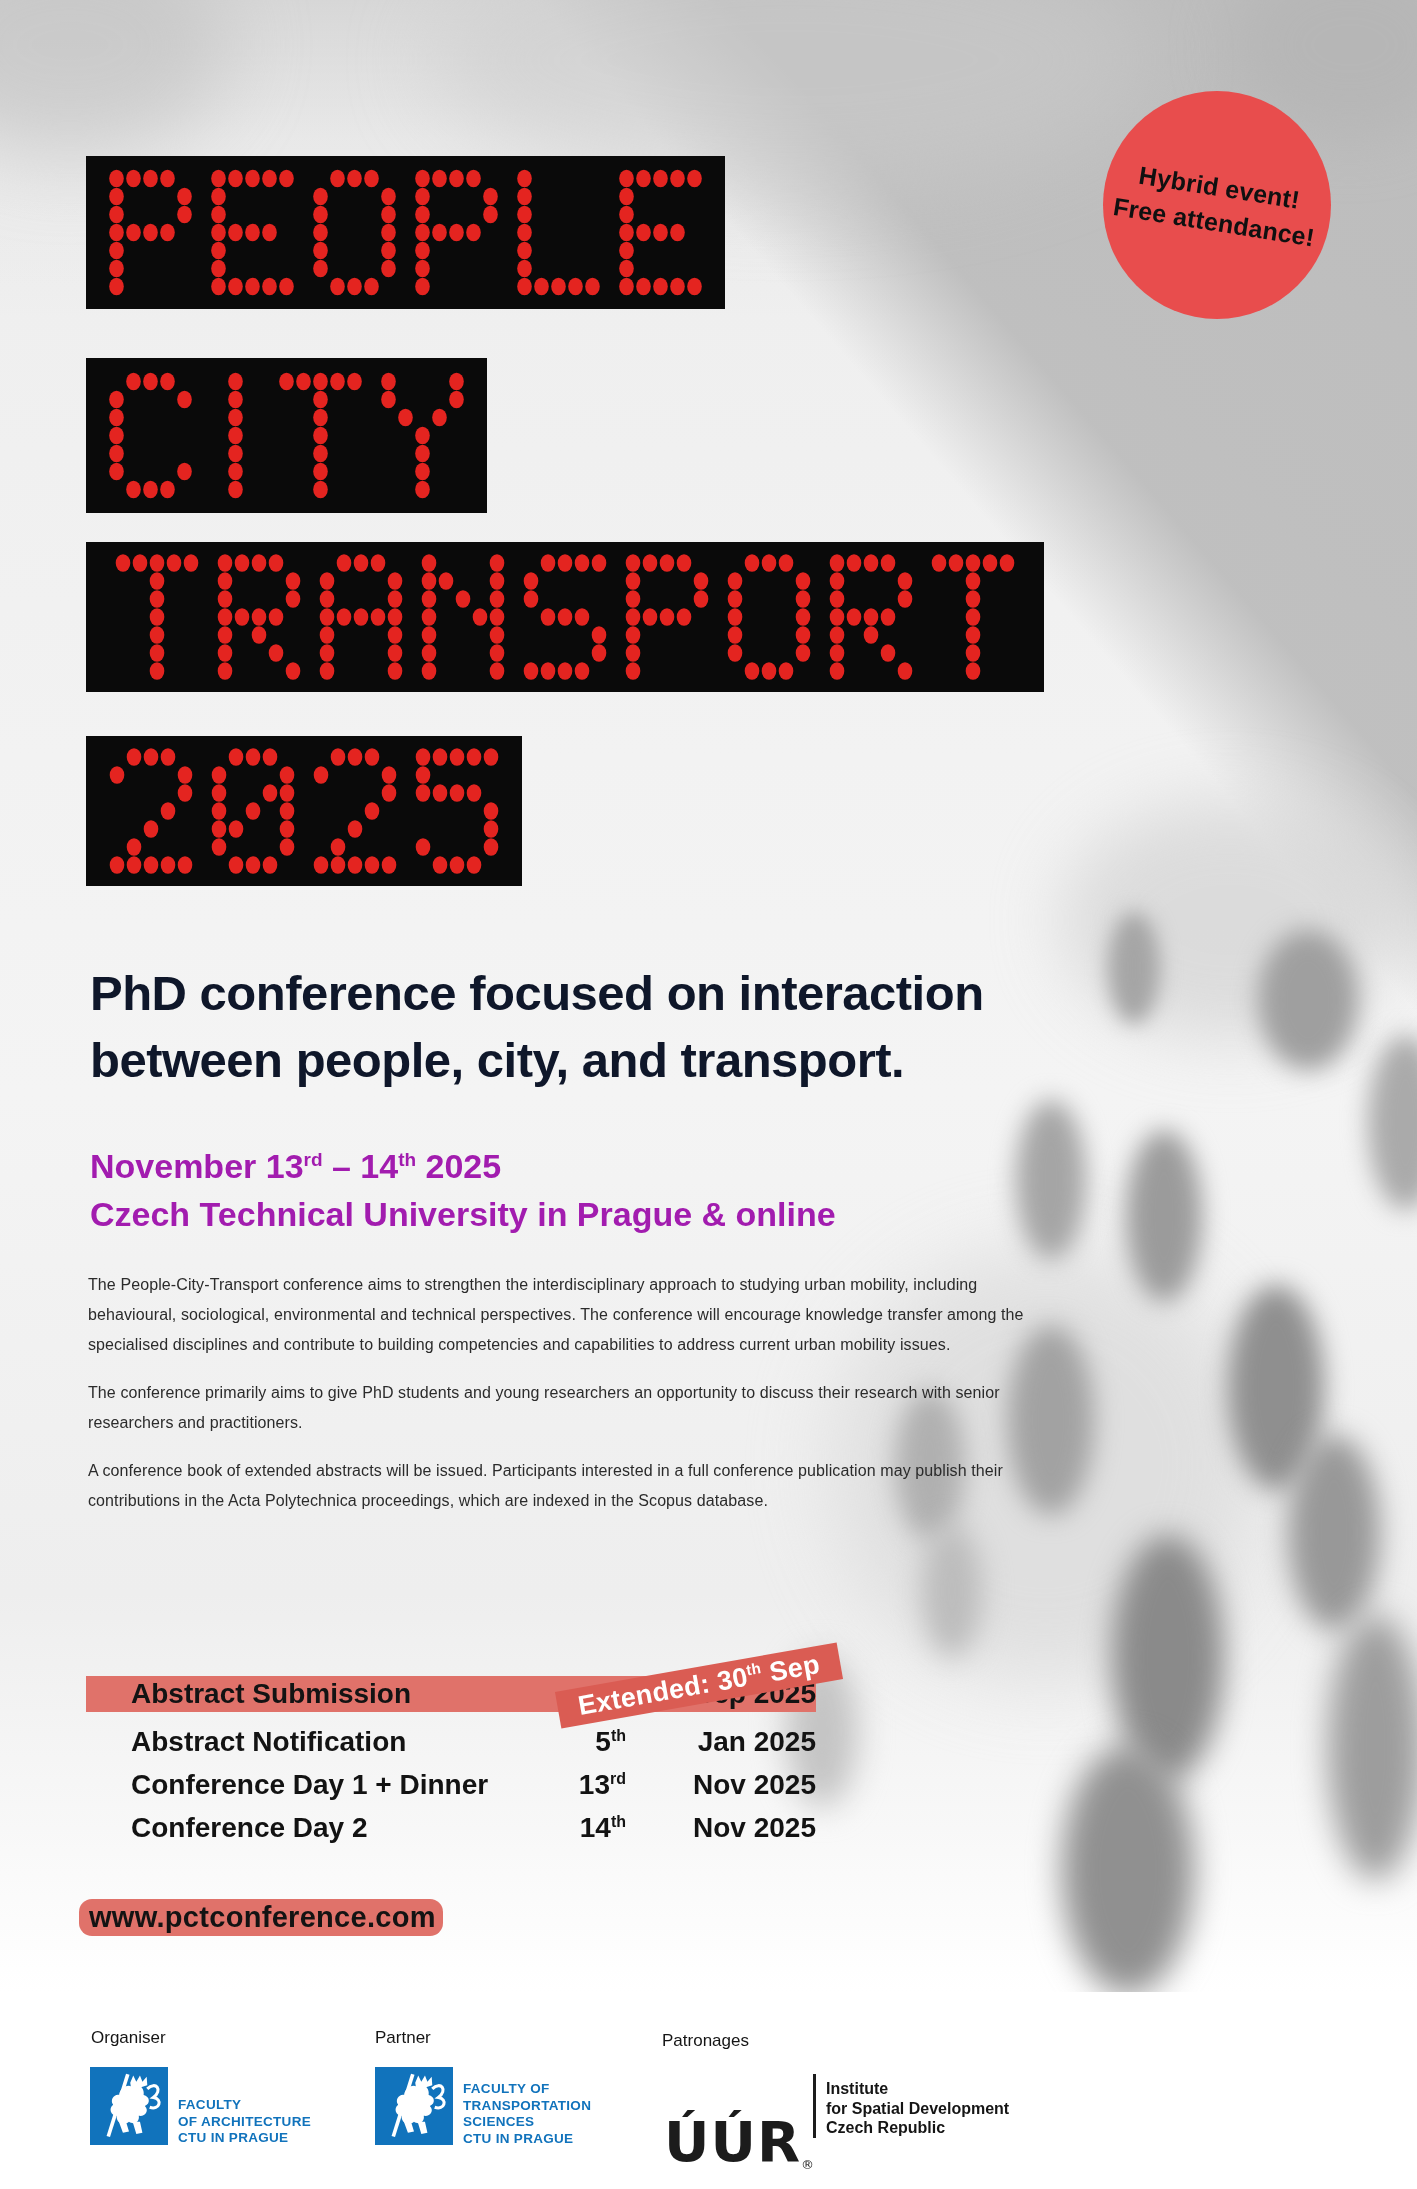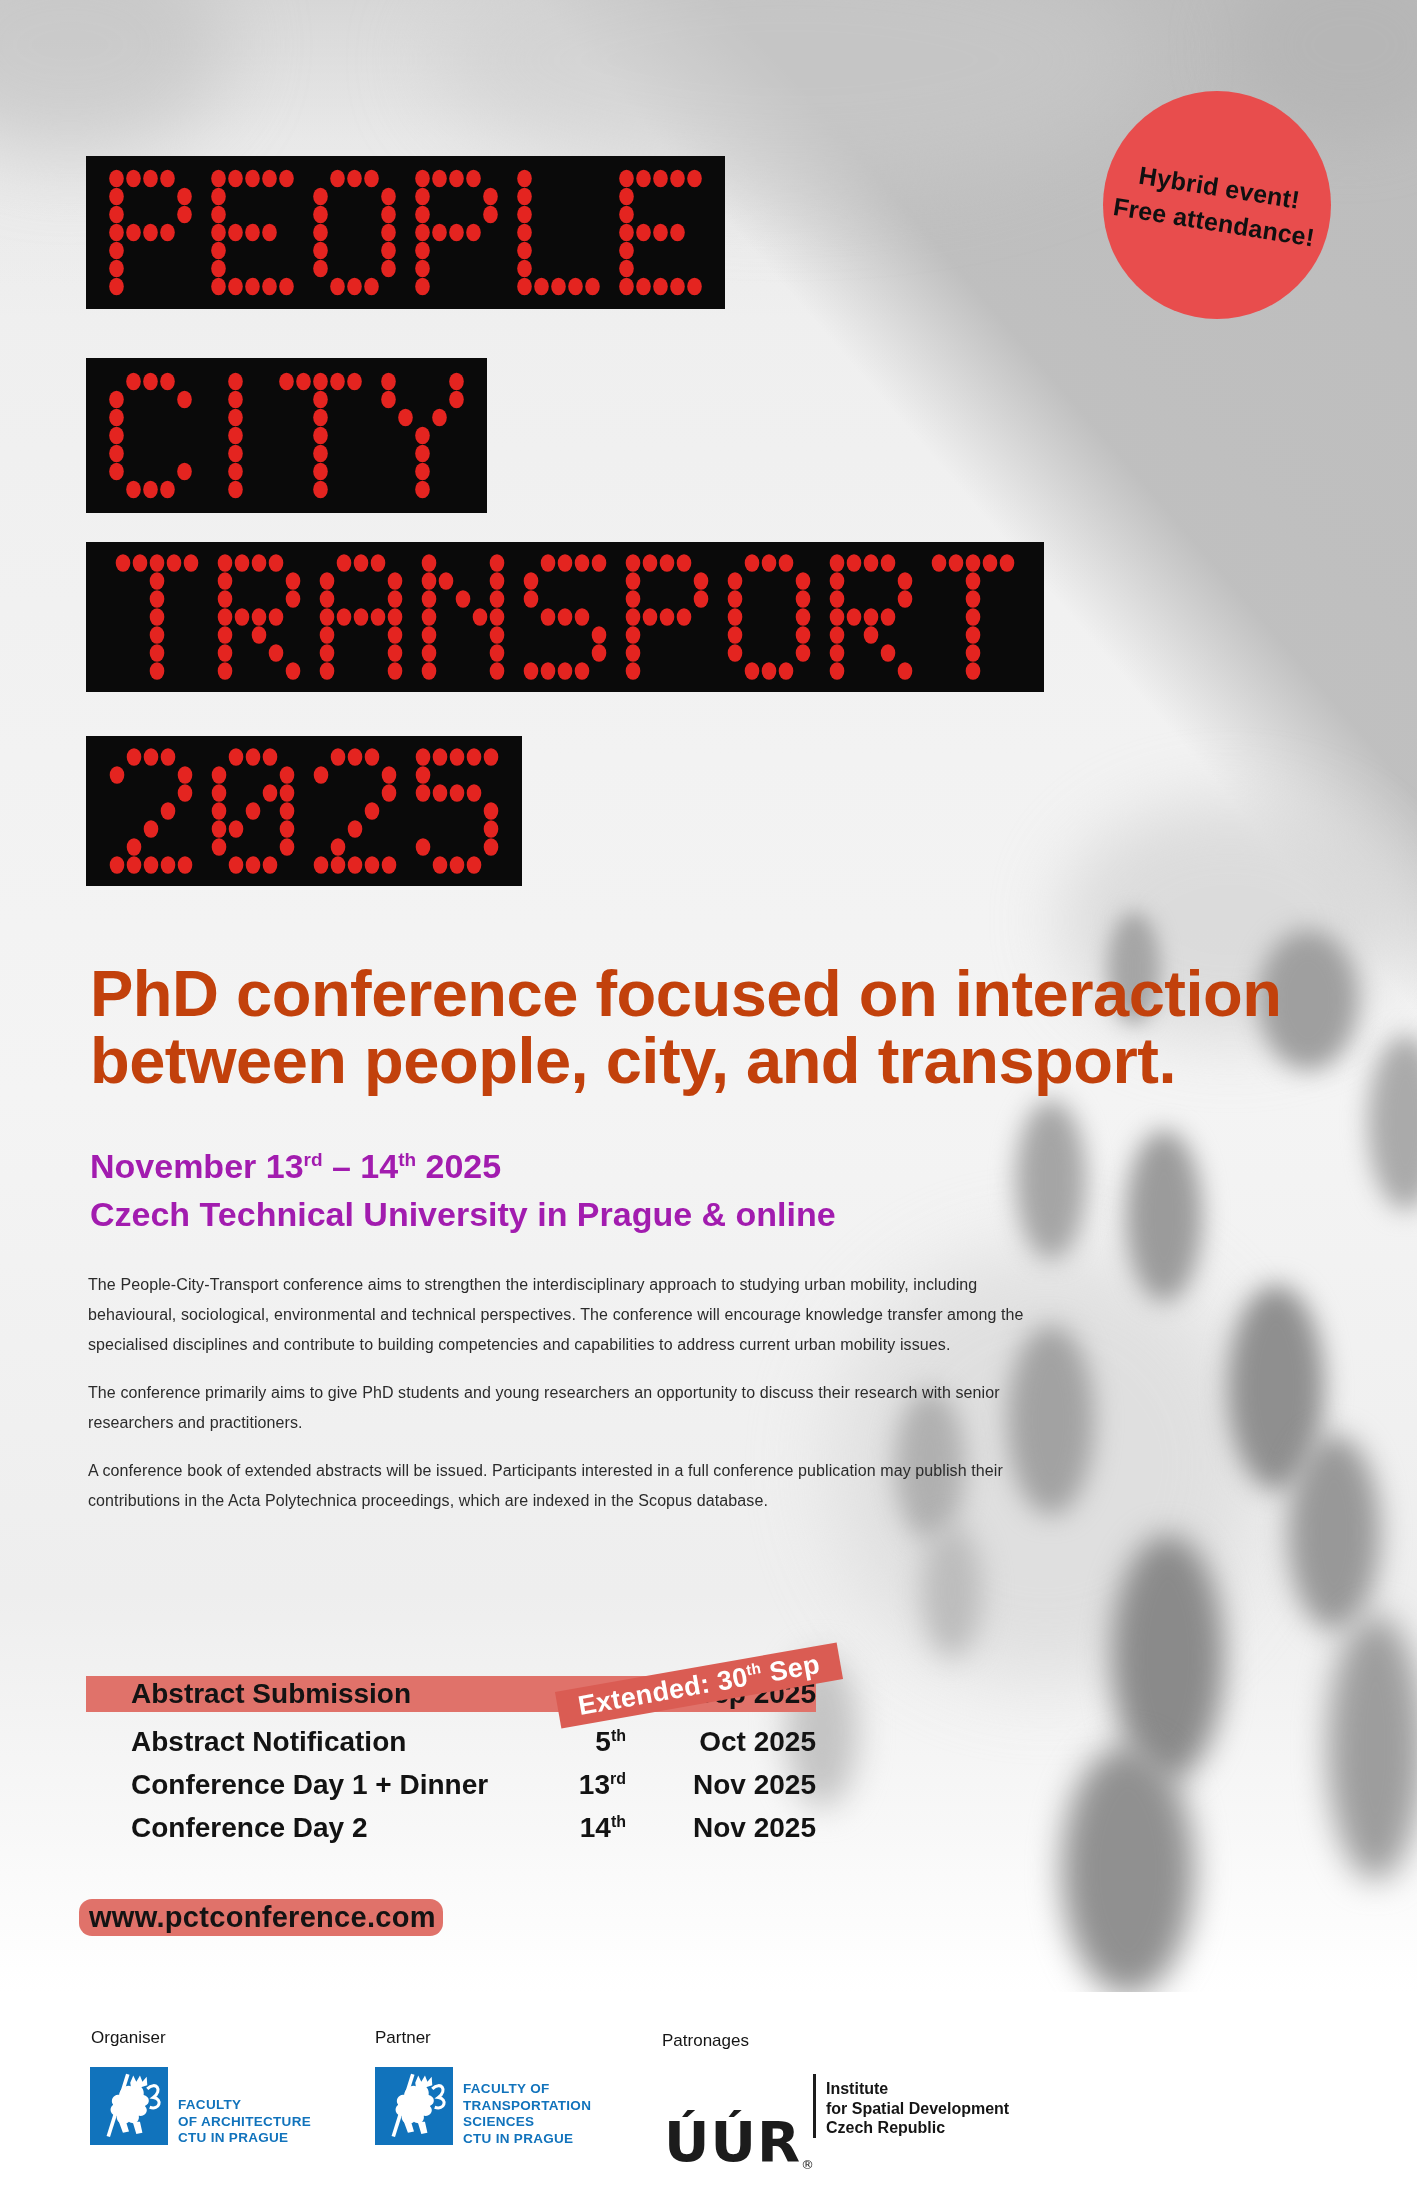--- a/index.html
+++ b/index.html
@@ -13,22 +13,22 @@
         linear-gradient(to bottom,#ededed 0%,#f2f2f2 38%,#f4f4f4 55%,#eeeeee 80%,#ffffff 100%);}
   .blob{position:absolute;border-radius:50%;}
   
   .dotblock{position:absolute;background:#0a0a0a;}
   
   .badge{position:absolute;left:1103px;top:91px;width:228px;height:228px;border-radius:50%;
          display:flex;align-items:center;justify-content:center;}
   .badge-text{transform:rotate(9deg);text-align:center;font-weight:bold;font-size:25px;
               line-height:35px;color:#101010;letter-spacing:.2px;}
   
-  .headline{position:absolute;left:90px;top:960px;font-size:65px;line-height:67px;font-weight:bold;
-            color:#c2410c;letter-spacing:-.5px;}
+  .headline{position:absolute;left:90px;top:960px;font-size:49px;line-height:67px;font-weight:bold;
+            color:#0f172a;letter-spacing:-.5px;}
   .dateblock{position:absolute;left:90px;top:1136px;font-size:34px;line-height:48px;font-weight:bold;color:#a21caf;}
   .dateblock sup{font-size:19px;}
   .bodytext{position:absolute;left:88px;top:1270px;width:955px;font-size:16px;line-height:30px;
             color:#2b2b2b;letter-spacing:.1px;}
   .bodytext p{margin:0 0 18px 0;}
   
   .sched{position:absolute;left:86px;top:1676px;width:730px;}
   .srow{display:flex;align-items:center;height:43px;font-weight:bold;color:#131313;}
   .srow.hl{height:36px;margin-bottom:8px;background:#e0726a;}
   .slabel{flex:1;font-size:28px;padding-left:7px;margin-left:38px;}
@@ -454,21 +454,21 @@
 
   <div class="sched">
       <div class="srow hl">
         <span class="slabel">Abstract Submission</span>
         <span class="sday"></span>
         <span class="smonth">Sep 2025</span>
       </div>
       <div class="srow">
         <span class="slabel">Abstract Notification</span>
         <span class="sday">5<sup>th</sup></span>
-        <span class="smonth">Oct 2025</span>
+        <span class="smonth">Jan 2025</span>
       </div>
       <div class="srow">
         <span class="slabel">Conference Day 1 + Dinner</span>
         <span class="sday">13<sup>rd</sup></span>
         <span class="smonth">Nov 2025</span>
       </div>
       <div class="srow">
         <span class="slabel">Conference Day 2</span>
         <span class="sday">14<sup>th</sup></span>
         <span class="smonth">Nov 2025</span>

